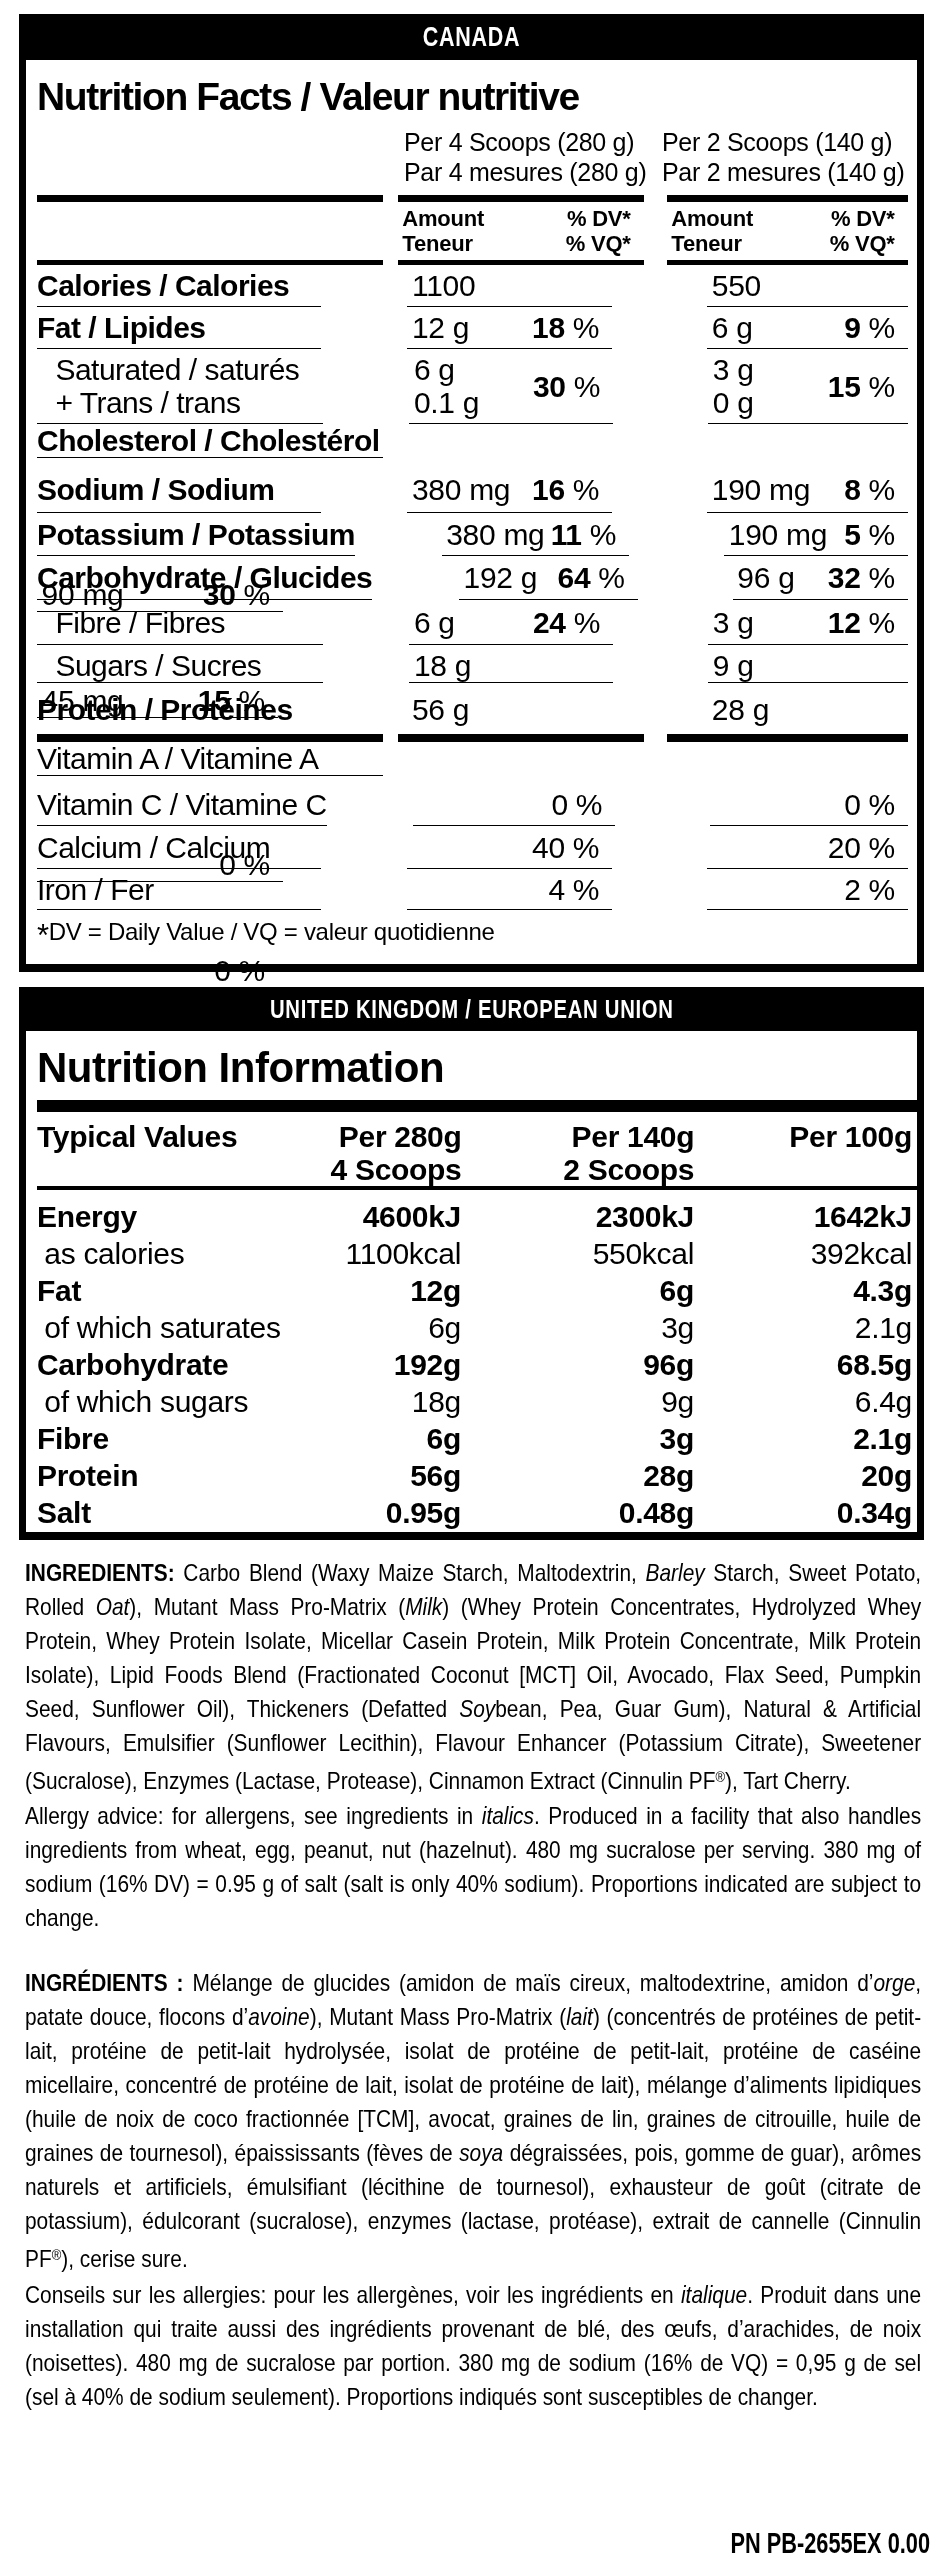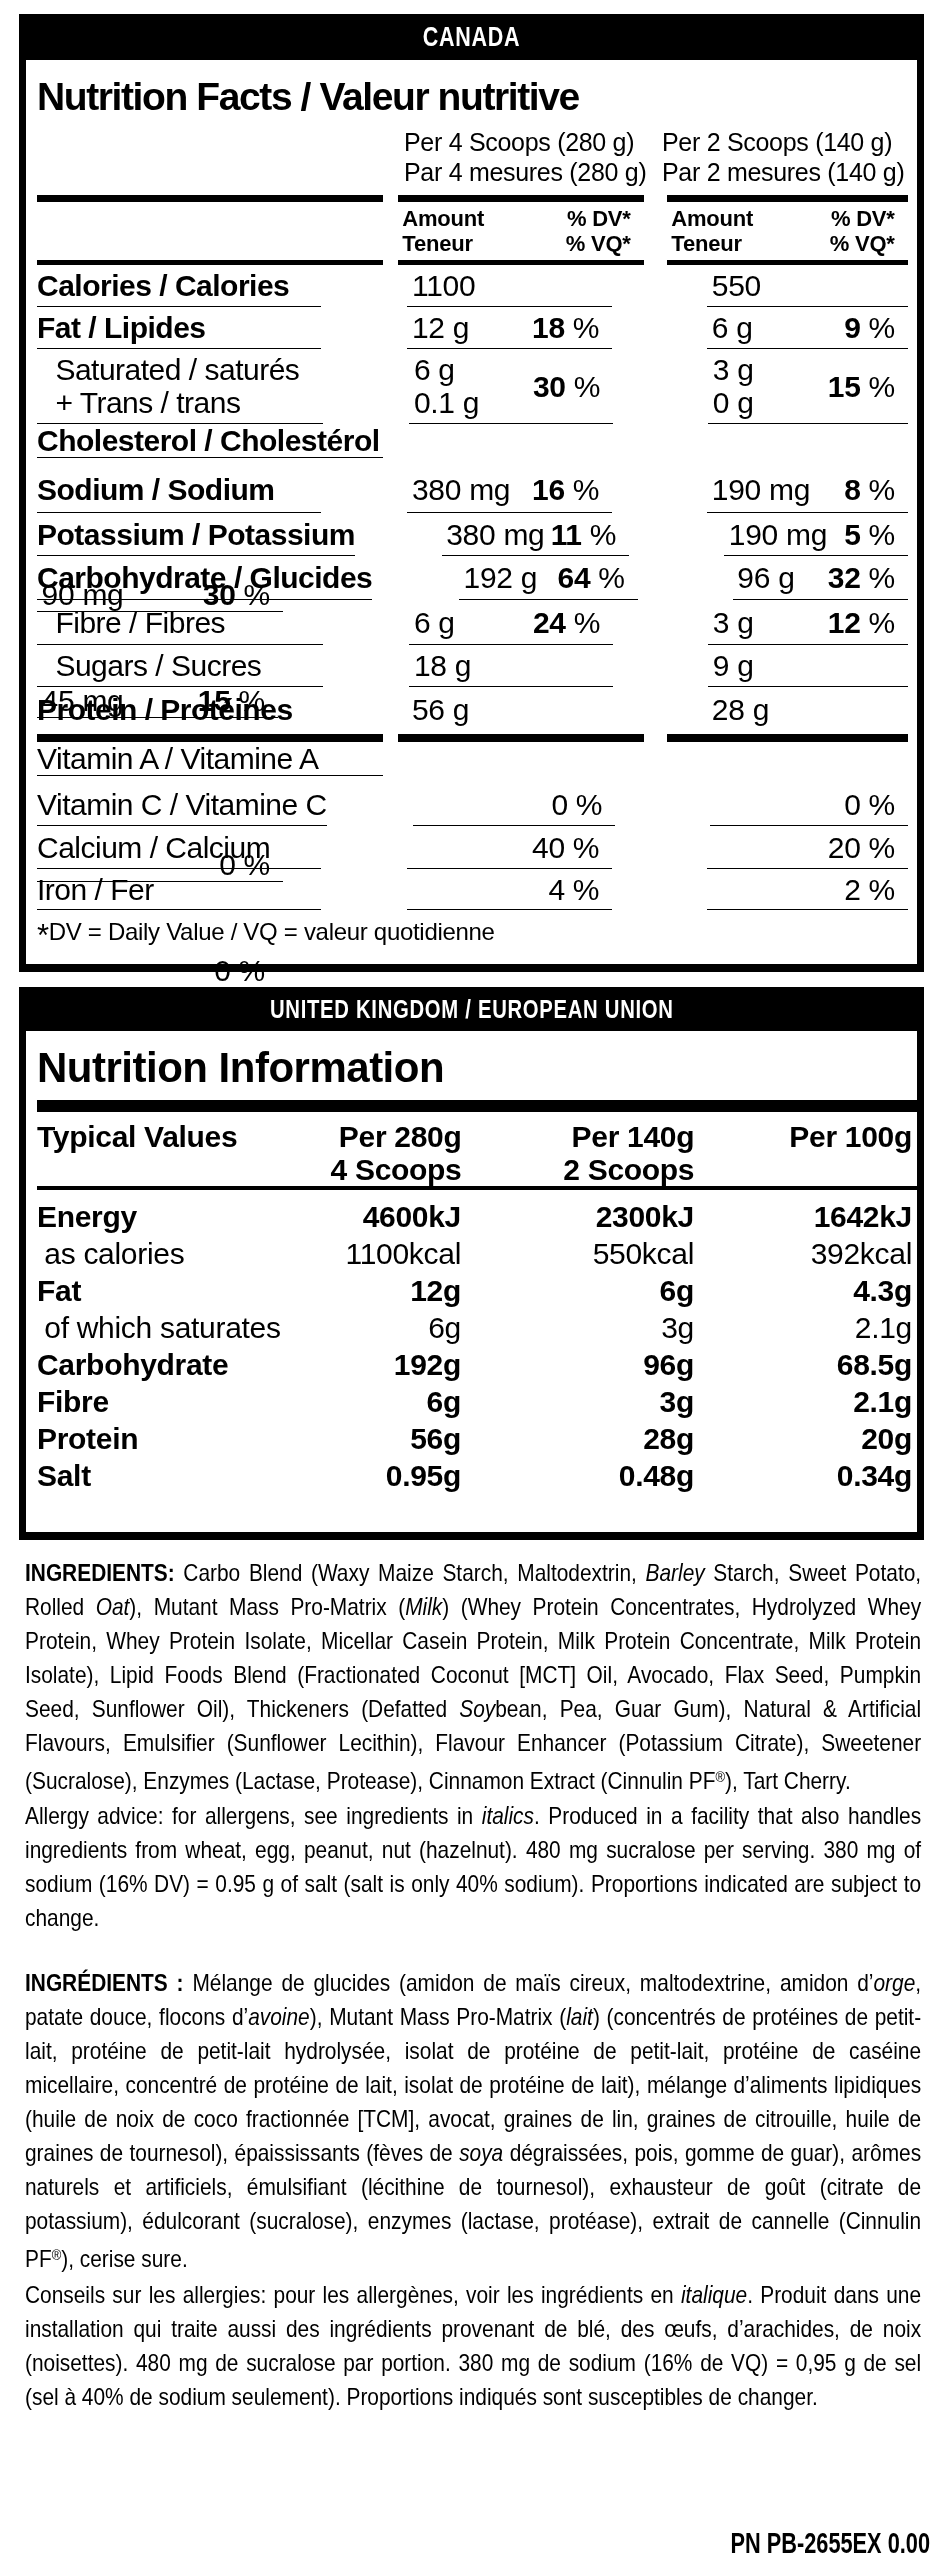--- a/index.html
+++ b/index.html
@@ -245,21 +245,21 @@
           <div class="dv"><span class="b">24</span><span> %</span></div>
         </div>
         <div class="ca-gap" style="width: 23px;"></div>
         <div class="ca-val" style="width: 241px;">
           <div class="amt">
             <div>3 g</div>
           </div>
           <div class="dv"><span class="b">12</span><span> %</span></div>
         </div>
       </div>
-      <div class="ca-row" style="height: 42px;">
+      <div class="ca-row" style="height: 42px; align-items: center;">
         <div class="ca-label ind">
           <div>Sugars / Sucres</div>
         </div>
         <div class="ca-gap" style="width: 14.7px;"></div>
         <div class="ca-val" style="width: 246px;">
           <div class="amt">
             <div>18 g</div>
           </div>
           <div class="dv"></div>
         </div>
@@ -411,20 +411,26 @@
         <div class="v v1">6g</div>
         <div class="v v2">3g</div>
         <div class="v v3">2.1g</div>
       </div>
       <div class="uk-row b">
         <div class="lab">Carbohydrate</div>
         <div class="v v1">192g</div>
         <div class="v v2">96g</div>
         <div class="v v3">68.5g</div>
       </div>
+      <div class="uk-row">
+        <div class="lab" style="padding-left: 7.3px;">of which sugars</div>
+        <div class="v v1">18g</div>
+        <div class="v v2">9g</div>
+        <div class="v v3">6.4g</div>
+      </div>
       <div class="uk-row b">
         <div class="lab">Fibre</div>
         <div class="v v1">6g</div>
         <div class="v v2">3g</div>
         <div class="v v3">2.1g</div>
       </div>
       <div class="uk-row b">
         <div class="lab">Protein</div>
         <div class="v v1">56g</div>
         <div class="v v2">28g</div>

